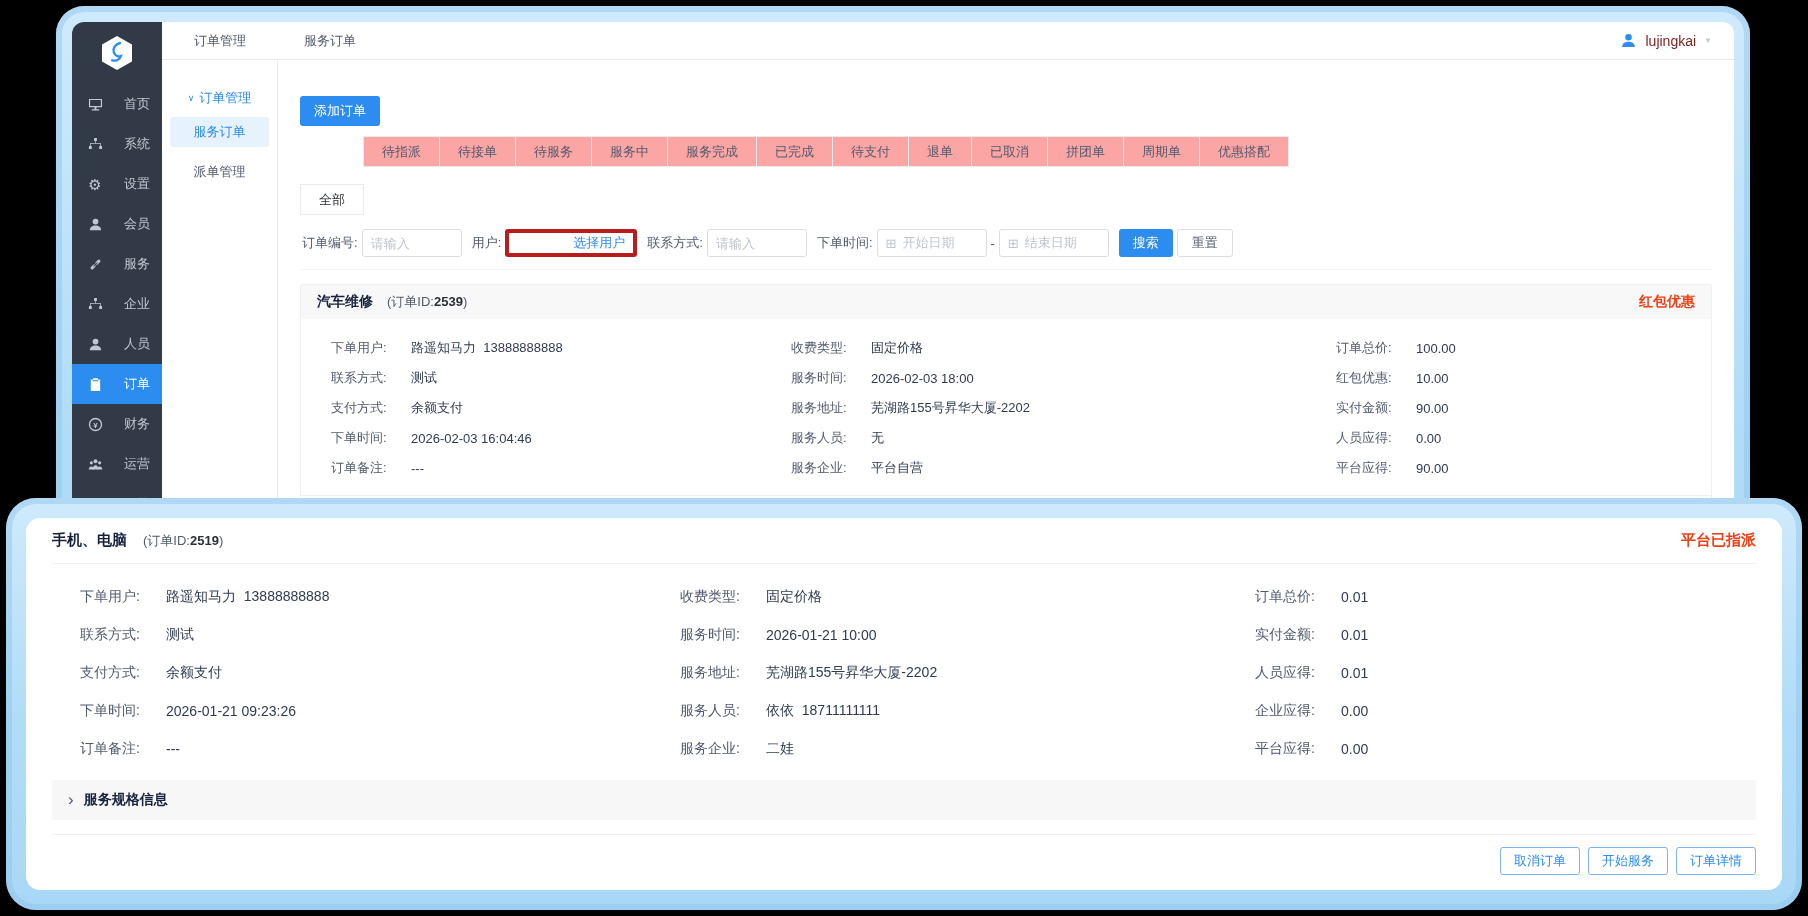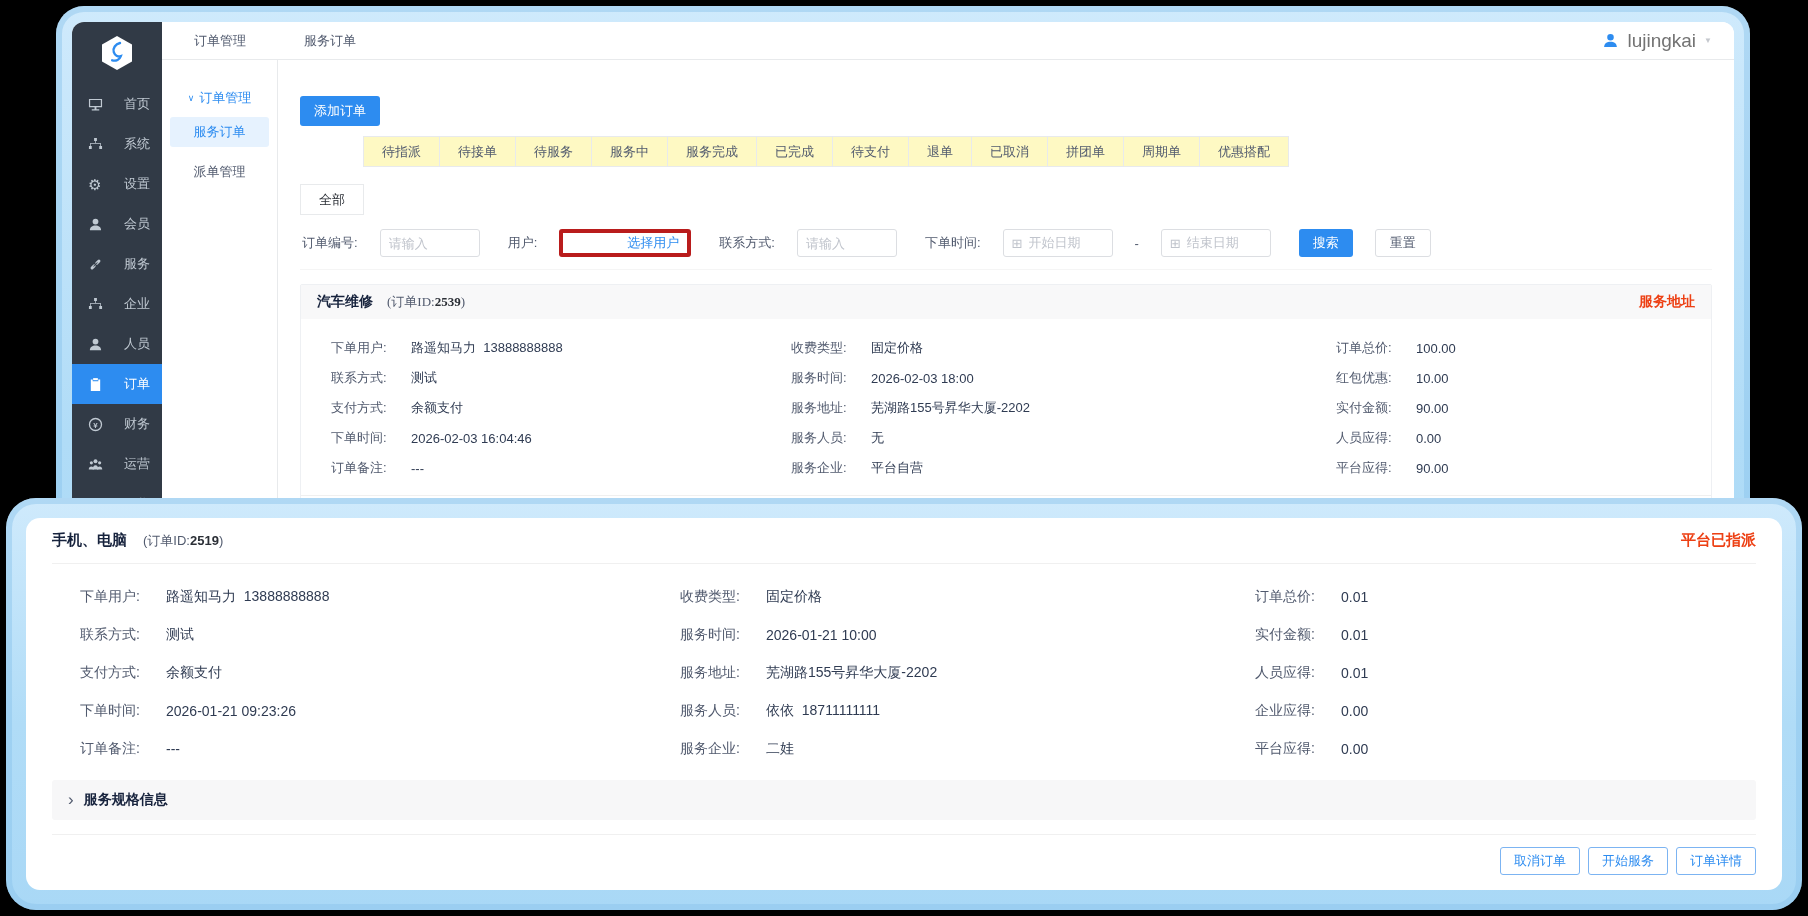--- a/index.html
+++ b/index.html
@@ -38,35 +38,35 @@
     font-size:13px; color:#515a6e; border-radius:3px; cursor:pointer; }
   .submenu-item.active { background:#e6f2fe; color:#2d8cf0; }
 
   
   .app-header { position:absolute; left:90px; right:0; top:0; height:38px; border-bottom:1px solid #e8eaec;
     display:flex; align-items:center; background:#fff; }
   .breadcrumb { width:116px; text-align:center; font-size:13px; color:#515a6e; }
   .page-title { margin-left:26px; font-size:13px; color:#515a6e; }
   .user-box { margin-left:auto; display:flex; align-items:center; gap:8px; padding-right:22px; cursor:pointer; }
   .user-box svg { width:17px; height:17px; fill:#2d8cf0; }
-  .user-name { font-size:19px; color:#737373; }
+  .user-name { font-size:14px; color:#7f1d1d; }
   .user-caret { font-size:8px; color:#c5c8ce; }
 
   
   .content { position:absolute; left:206px; top:38px; right:0; bottom:0; padding:0 22px; overflow:hidden; }
   .btn-primary { margin-top:36px; display:inline-block; height:30px; line-height:30px; padding:0 14px;
     background:#2d8cf0; color:#fff; font-size:13px; border-radius:3px; border:none; cursor:pointer; }
 
   .tabs { display:flex; margin-top:10px; }
   .tab { height:31px; line-height:29px; padding:0 18px; font-size:13px; color:#515a6e;
-    background:#fef9c3; border:1px solid #e8eaec; margin-left:-1px; cursor:pointer; white-space:nowrap; }
+    background:#fca5a5; border:1px solid #e8eaec; margin-left:-1px; cursor:pointer; white-space:nowrap; }
   .tab:first-child { margin-left:0; }
   .tab.active { background:#fff; color:#2b2f36;margin-top:48px; }
 
-  .filter-row { display:flex; align-items:center; gap:22px; margin-top:14px; padding-bottom:12px;
+  .filter-row { display:flex; align-items:center; gap:4px; margin-top:14px; padding-bottom:12px;
     border-bottom:1px solid #f5f5f5; }
   .flt-label { font-size:13px; color:#515a6e; margin-left:6px; }
   .flt-label:first-child { margin-left:2px; }
   .inp { height:28px; width:100px; border:1px solid #dcdee2; border-radius:3px; font-size:13px;
     padding:0 8px; color:#0f172a; outline:none; font-family:inherit; }
   .inp::placeholder { color:#c0c4cc; }
   .user-select { height:28px; width:132px; border:4px solid #b91c1c; border-radius:3px;
     display:flex; align-items:center; justify-content:flex-end; padding:0 8px; cursor:pointer; }
   .user-select span { color:#2d8cf0; font-size:13px; }
   .date-box { height:28px; width:110px; border:1px solid #dcdee2; border-radius:3px;
@@ -74,21 +74,21 @@
   .date-box .cal { color:#c0c4cc; font-size:13px; }
   .date-box .ph { color:#c0c4cc; font-size:13px; }
   .range-sep { color:#515a6e; font-size:13px; }
   .btn-search { height:28px; padding:0 14px; background:#2d8cf0; color:#fff; border:none;
     border-radius:3px; font-size:13px; margin-left:6px; cursor:pointer; }
   .btn-reset { height:28px; padding:0 14px; background:#fff; color:#515a6e; border:1px solid #dcdee2;
     border-radius:3px; font-size:13px; cursor:pointer; }
 
   
   .card { margin-top:14px; border:1px solid #eef0f3; border-radius:2px; background:#fff; }
-  .card-head { height:34px; background:#f8f8f9; display:flex; align-items:center; padding:0 16px;font-family:Liberation Serif, serif; }
+  .card-head { height:34px; background:#f8f8f9; display:flex; align-items:center; padding:0 16px; }
   .card-title { font-size:14px; font-weight:bold; color:#17233d; }
   .card-id { margin-left:14px; font-size:13px; color:#515a6e; }
   .card-id b { color:#2b2f36; }
   .card-status { margin-left:auto; font-size:14px; font-weight:bold; color:#ed4014; }
   .card-grid { display:grid; grid-template-columns:460px 545px 1fr; padding:14px 0 12px 30px; }
   .frow { display:flex; align-items:center; height:30px; }
   .flabel { min-width:70px; font-size:13px; color:#515a6e; }
   .fvalue { margin-left:10px; font-size:13px; color:#2f3b52; white-space:pre; }
   .card-foot { border-top:1px solid #f0f0f0; padding:8px 14px; display:flex; justify-content:flex-end; gap:8px; }
   .btn-outline { height:24px; padding:0 10px; background:#fff; border:1px solid #7cb4f2; color:#2d8cf0;
@@ -280,21 +280,21 @@
           </div>
           <button class="btn-search">搜索</button>
           <button class="btn-reset">重置</button>
         </div>
 
         
         <div class="card">
           <div class="card-head">
             <span class="card-title">汽车维修</span>
             <span class="card-id"><span>(订单ID:</span><b>2539</b><span>)</span></span>
-            <span class="card-status">服务地址</span>
+            <span class="card-status">红包优惠</span>
           </div>
           <div class="card-grid">
             <div>
               <div class="frow">
                   <span class="flabel">下单用户:</span>
                   <span class="fvalue">路遥知马力  13888888888</span>
                 </div>
               <div class="frow">
                   <span class="flabel">联系方式:</span>
                   <span class="fvalue">测试</span>

